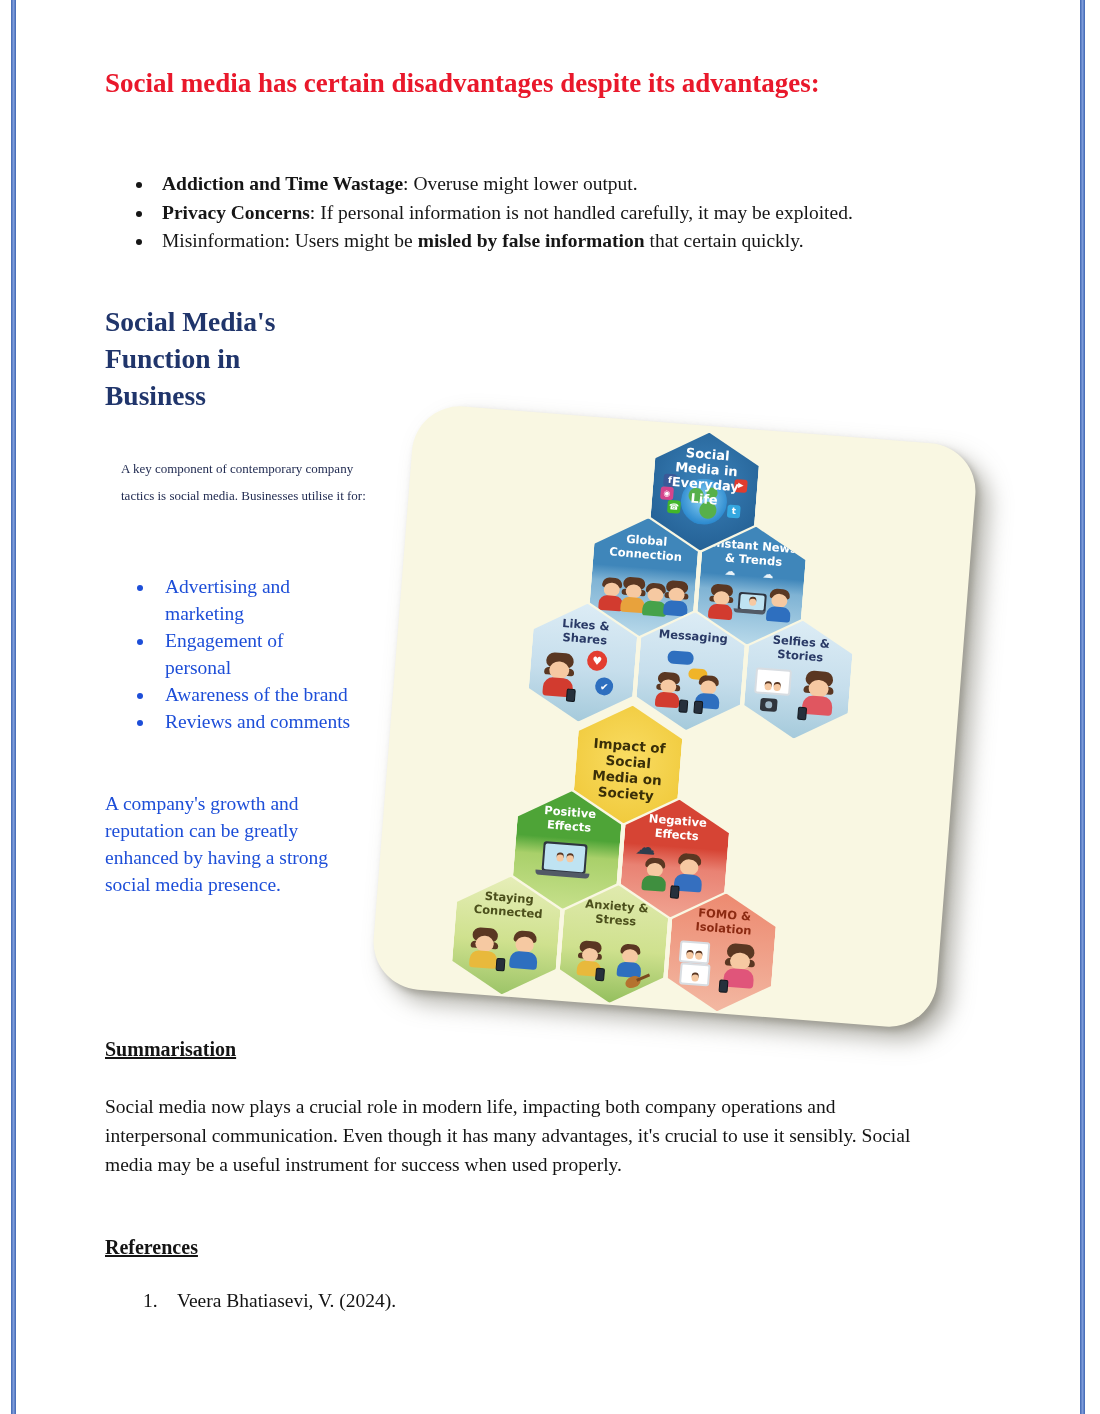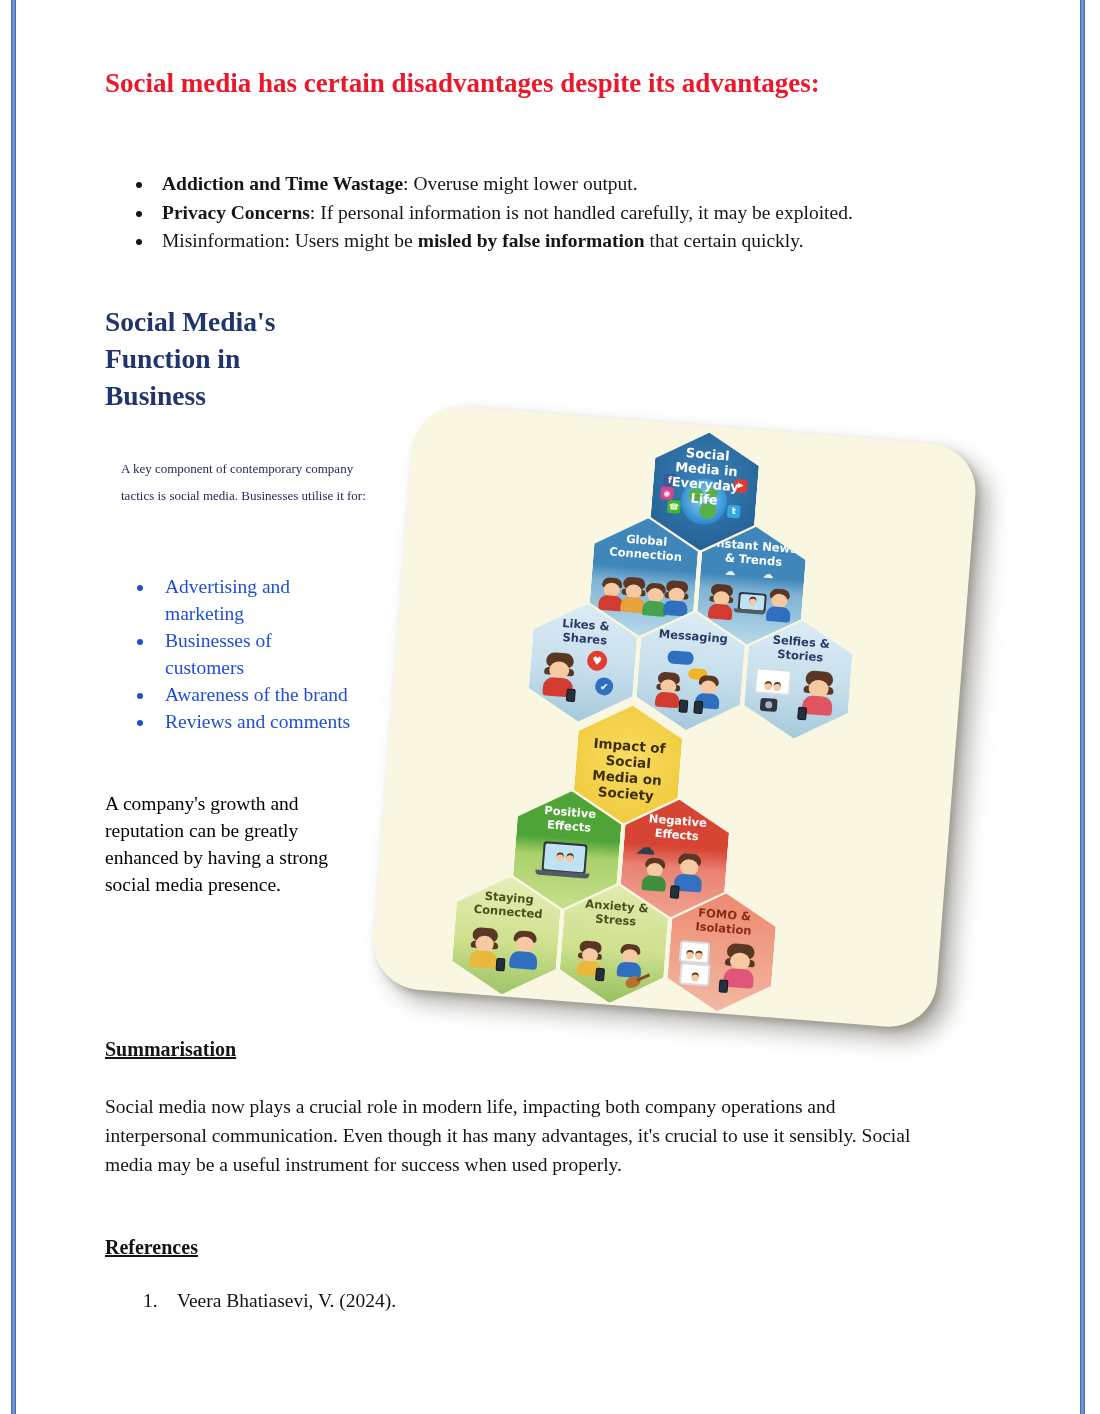--- a/index.html
+++ b/index.html
@@ -20,21 +20,21 @@
 
   .biz-heading{position:absolute;left:105px;top:303px;width:230px;
         font-size:27.5px;line-height:37px;font-weight:bold;color:#20356b;}
   .biz-intro{position:absolute;left:105px;top:455px;width:258px;
         font-size:13px;line-height:27px;color:#222c52;margin-left:16px;}
   .biz-uses{position:absolute;left:133px;top:548px;width:218px;
         font-size:19.5px;line-height:27px;color:#1d4ed8;margin-top:25px;}
   .biz-uses ul{margin:0;padding-left:22px;list-style:disc;}
   .biz-uses li{padding-left:10px;}
   .biz-outro{position:absolute;left:105px;top:790px;width:252px;
-        font-size:19.5px;line-height:27px;color:#000000;}
+        font-size:19.5px;line-height:27px;color:#1d4ed8;}
 
   .sum-heading{position:absolute;left:105px;top:1038px;
         font-size:20px;font-weight:bold;text-decoration:underline;color:#141414;}
   .sum-body{position:absolute;left:105px;top:1092px;width:810px;
         font-size:19.5px;line-height:29px;color:#141414;}
   .ref-heading{position:absolute;left:105px;top:1236px;
         font-size:20px;font-weight:bold;text-decoration:underline;color:#141414;}
   .ref-item{position:absolute;left:143px;top:1286px;width:700px;
         display:grid;grid-template-columns:34px 1fr;
         font-size:19.5px;line-height:29px;color:#141414;}
@@ -121,21 +121,21 @@
       <li><span></span><b>Privacy Concerns</b><span>: If personal information is not handled carefully, it may be exploited.</span></li>
       <li><span>Misinformation: Users might be </span><b>misled by false information</b><span> that certain quickly.</span></li>
     </ul>
   </div>
 
   <div class="biz-heading">Social Media's Function in Business</div>
   <div class="biz-intro">A key component of contemporary company tactics is social media. Businesses utilise it for:</div>
   <div class="biz-uses">
     <ul>
       <li>Advertising and marketing</li>
-      <li>Businesses of customers</li>
+      <li>Engagement of personal</li>
       <li>Awareness of the brand</li>
       <li>Reviews and comments</li>
     </ul>
   </div>
   <div class="biz-outro">A company's growth and reputation can be greatly enhanced by having a strong social media presence.</div>
 
   <div class="card">
 
     <div class="hex hex-top">
       <div class="label">Social Media in Everyday Life</div>

